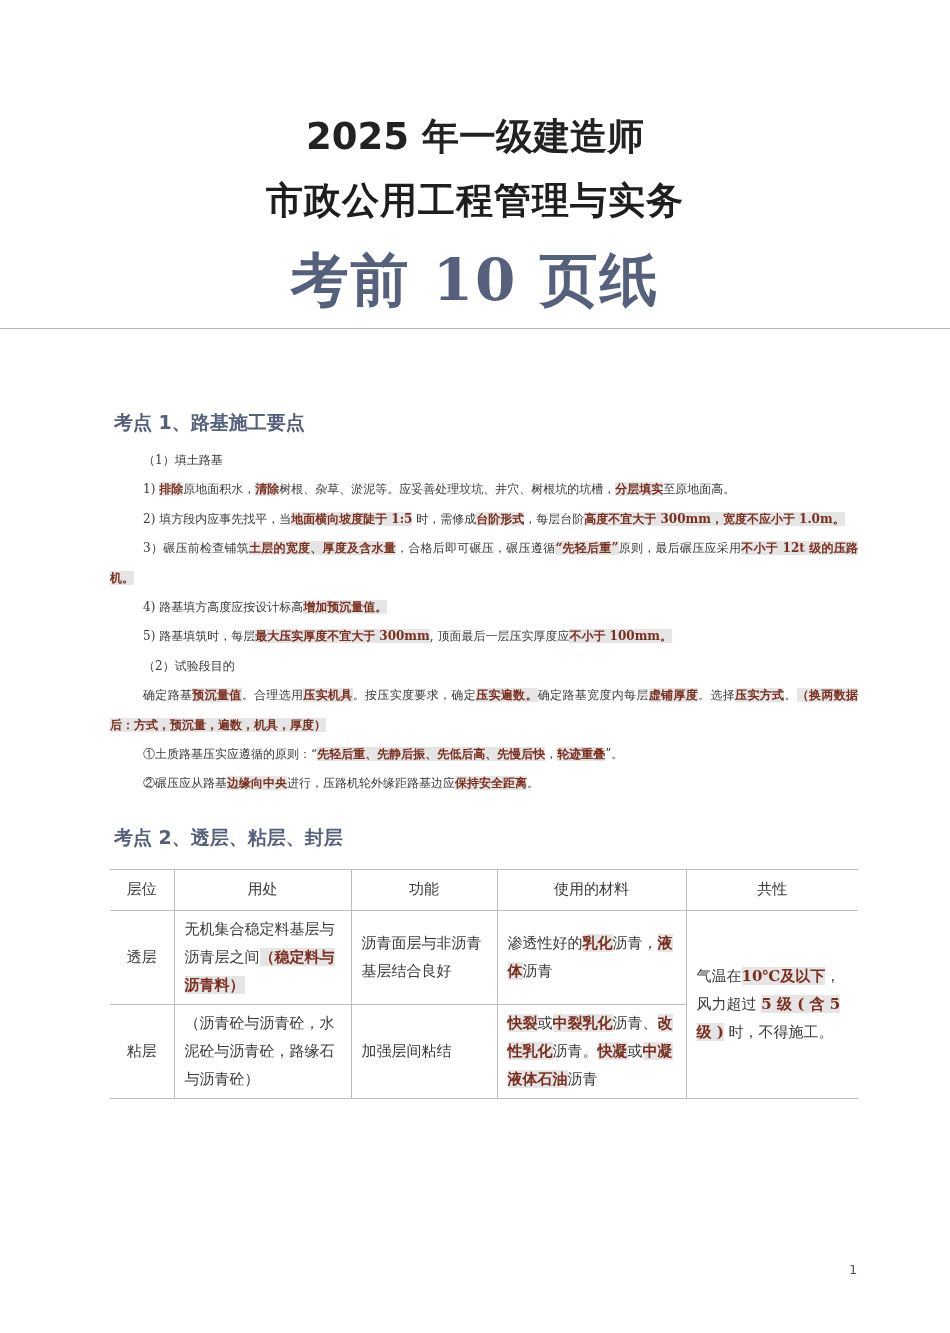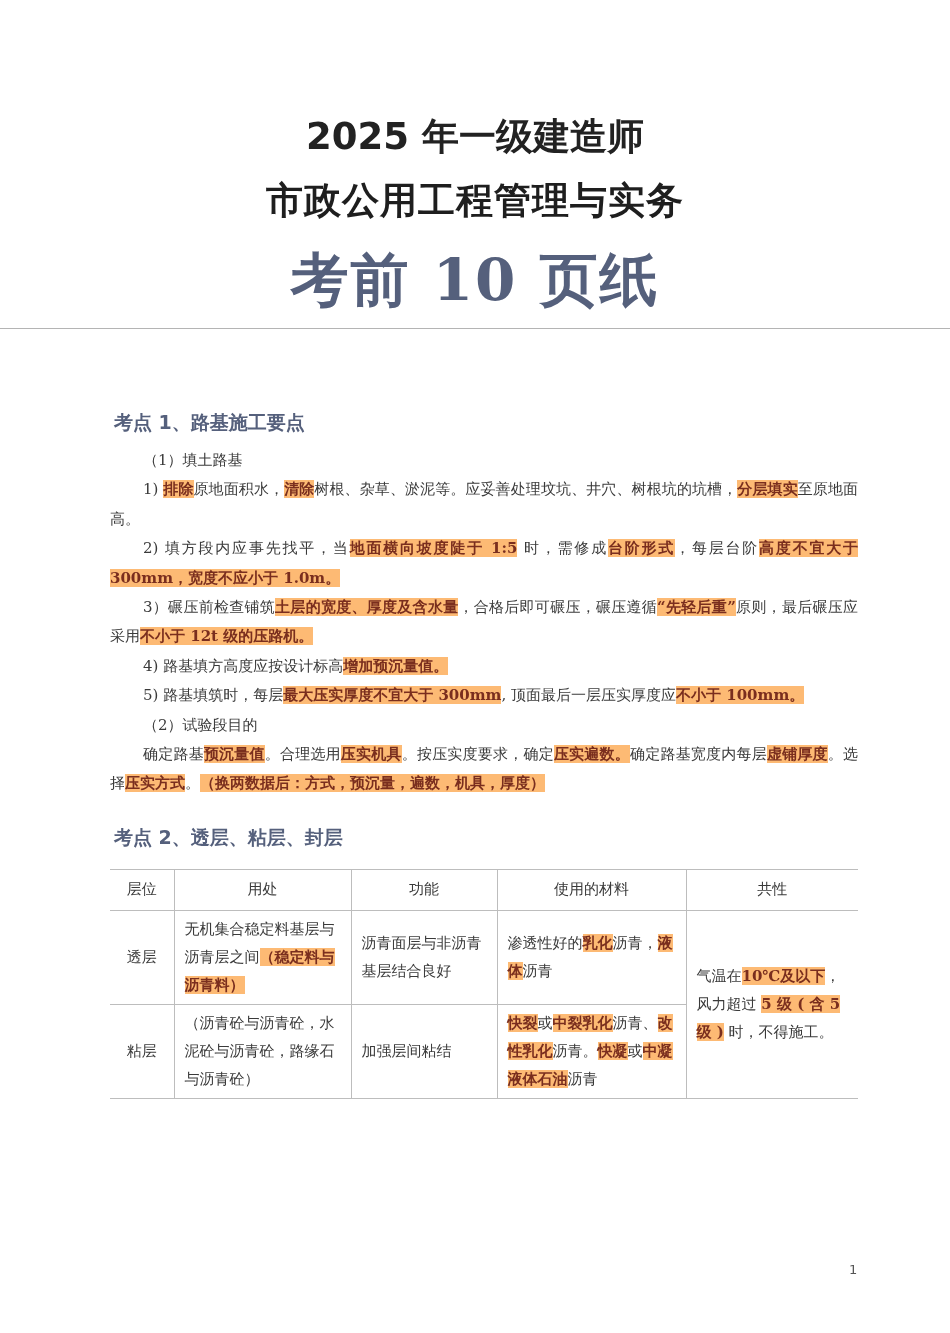--- a/index.html
+++ b/index.html
@@ -13,23 +13,23 @@
       font-family: "DejaVu Sans", "Liberation Sans", sans-serif; font-weight: bold;
       font-size: 37px; color: #1e1e1e; letter-spacing: 1px; }
     .t3 { position: absolute; top: 242px; width: 100%; text-align: center;
       font-family: "DejaVu Serif", "Liberation Serif", serif; font-weight: bold;
       font-size: 58px; color: #55607c; letter-spacing: 2px; }
     .divider { position: absolute; top: 328px; left: 0; width: 950px; height: 0;
       border-top: 1.5px solid #b4b4b4; }
     .content { position: absolute; left: 110px; top: 400px; width: 748px; }
     .sec-title { font-family: "DejaVu Sans", "Liberation Sans", sans-serif;
       font-size: 19px; color: #55607c; font-weight: bold; margin: 4px; height: 36px; line-height: 36px; }
-    .para { font-size: 15px; line-height: 29.4px; text-align: justify; color: #3a3a3a; margin: 0; }
+    .para { font-size: 12px; line-height: 29.4px; text-align: justify; color: #3a3a3a; margin: 0; }
     .indent { text-indent: 33px; }
-    .hl { background: #fdba74; color: #7a2e1e; font-weight: bold; }
+    .hl { background: #e5e5e5; color: #7a2e1e; font-weight: bold; }
     .sec2 { margin-top: 20px; }
     table.t { width: 748px; border-collapse: collapse; margin-top: 14px; font-size: 15px; color: #3a3a3a; }
     table.t th { font-family: "DejaVu Sans", "Liberation Sans", sans-serif; font-weight: normal;
       font-size: 15px; height: 38px; border-top: 1.5px solid #bdbdbd; border-bottom: 1.5px solid #bdbdbd; }
     table.t td { border-bottom: 1.5px solid #bdbdbd; padding: 4px 10px; line-height: 28px; vertical-align: middle; }
     table.t th + th, table.t td + td { border-left: 1px solid #bdbdbd; }
     table.t td.ctr { text-align: center; }
     table.t td.rs { border-left: 1px solid #bdbdbd; }
     .pagenum { position: absolute; left: 849px; top: 1262px; font-family: "DejaVu Sans", "Liberation Sans", sans-serif;
       font-size: 13px; color: #555; }
@@ -57,21 +57,23 @@
 
   <p class="para indent"><span>4) 路基填方高度应按设计标高</span><span class="hl">增加预沉量值。</span></p>
 
   <p class="para indent"><span>5) 路基填筑时，每层</span><span class="hl">最大压实厚度不宜大于 300mm</span><span>, 顶面最后一层压实厚度应</span><span class="hl">不小于 100mm。</span></p>
 
   <p class="para indent">（2）试验段目的</p>
 
   <p class="para indent"><span>确定路基</span><span class="hl">预沉量值</span><span>。合理选用</span><span class="hl">压实机具</span><span>。按压实度要求，确定</span><span class="hl">压实遍数。</span><span>确定路基宽度内每层</span><span class="hl">虚铺厚度</span><span>。选择</span><span class="hl">压实方式</span><span>。</span><span class="hl">（换两数据后：方式，预沉量，遍数，机具，厚度）</span></p>
 
 
+  <p class="para indent"><span>①土质路基压实应遵循的原则：“</span><span class="hl">先轻后重、先静后振、先低后高、先慢后快</span><span>，</span><span class="hl">轮迹重叠</span><span>”。</span></p>
 
+  <p class="para indent"><span>②碾压应从路基</span><span class="hl">边缘向中央</span><span>进行，压路机轮外缘距路基边应</span><span class="hl">保持安全距离</span><span>。</span></p>
 
   <h2 class="sec-title sec2">考点 2、透层、粘层、封层</h2>
 
   <table class="t">
     <colgroup>
       <col style="width:64px">
         <col style="width:177px">
         <col style="width:146px">
         <col style="width:189px">
         <col style="width:172px">

